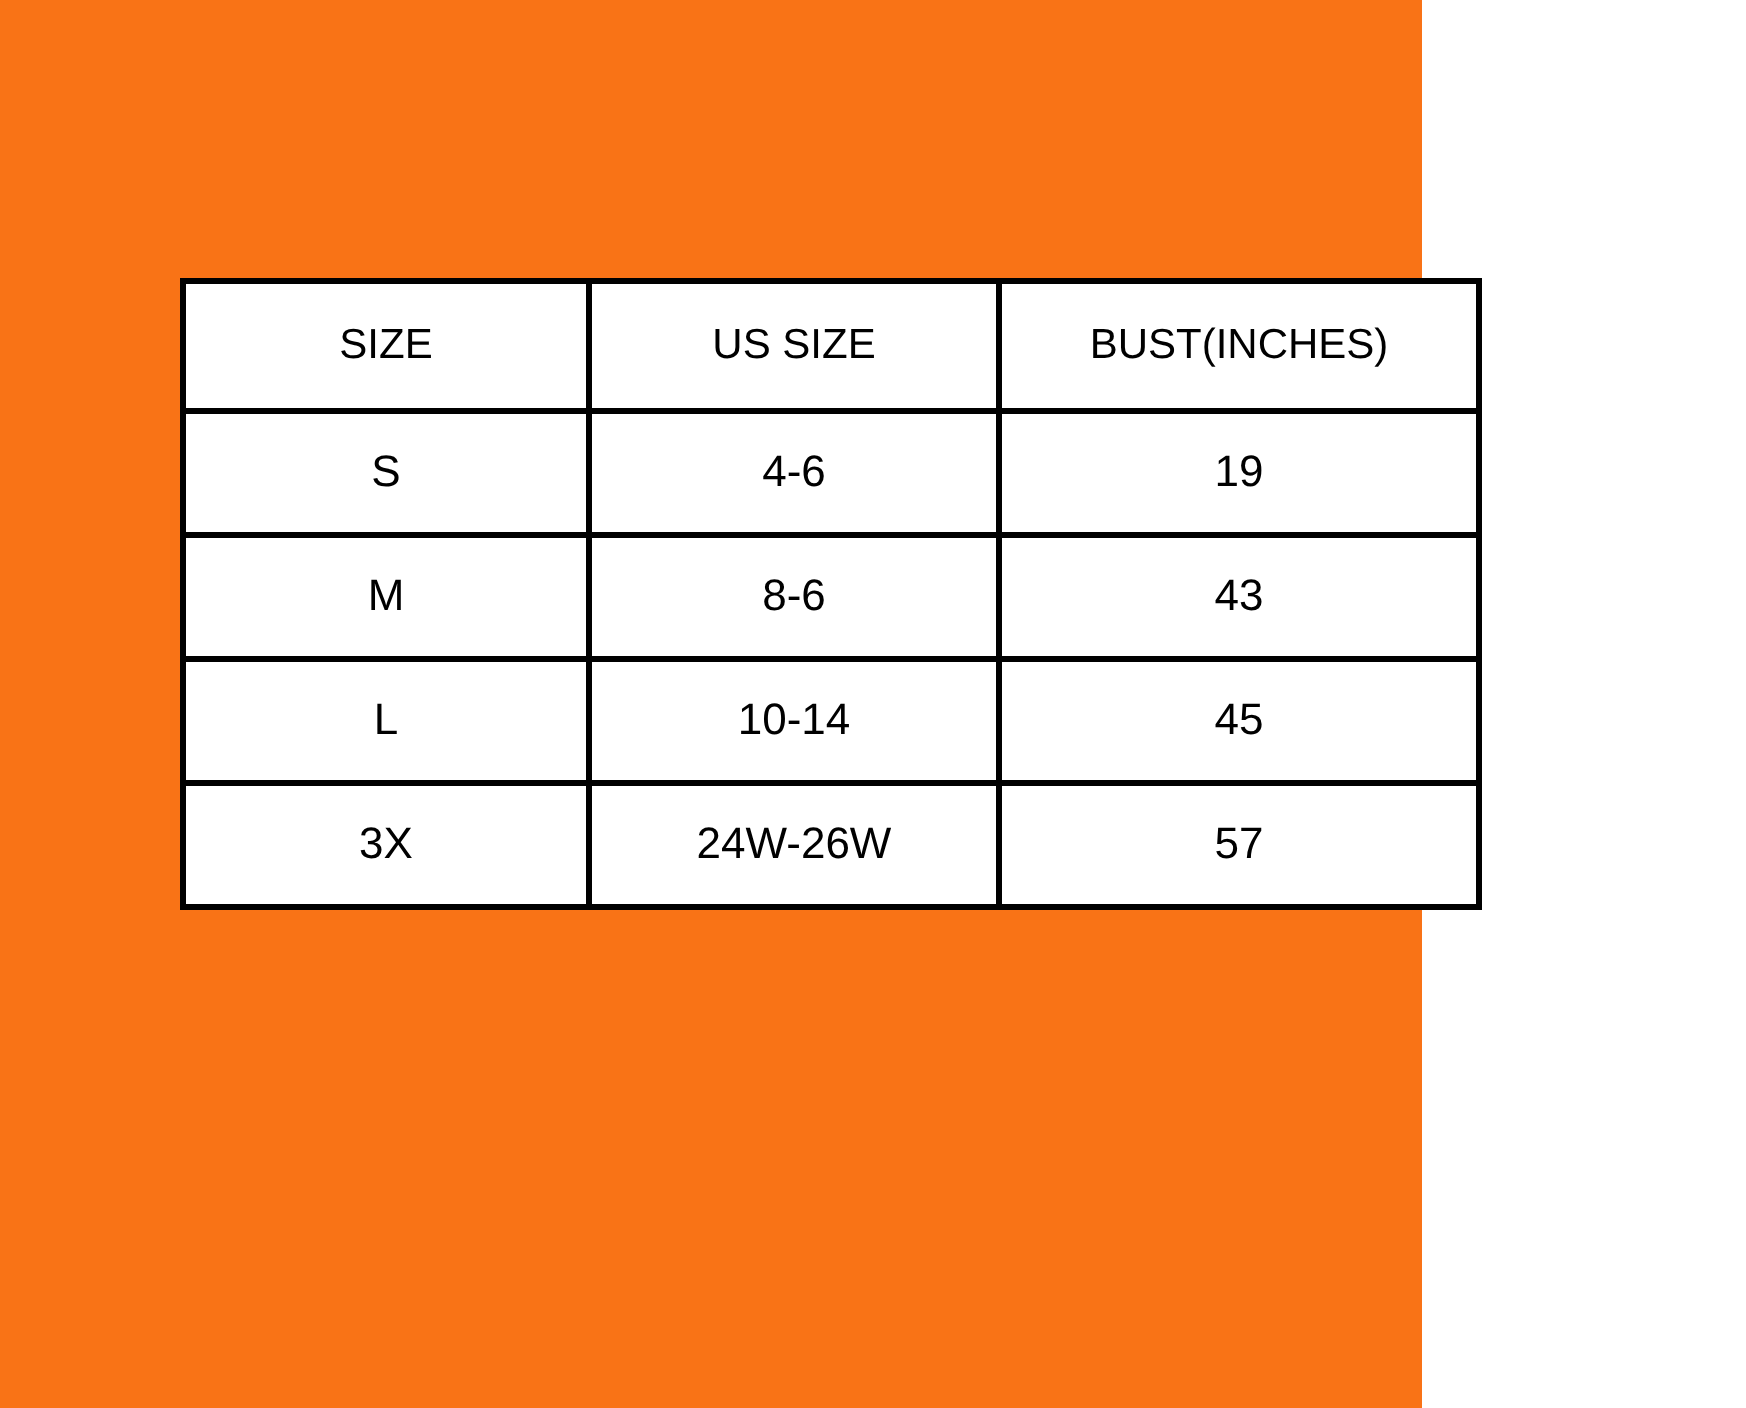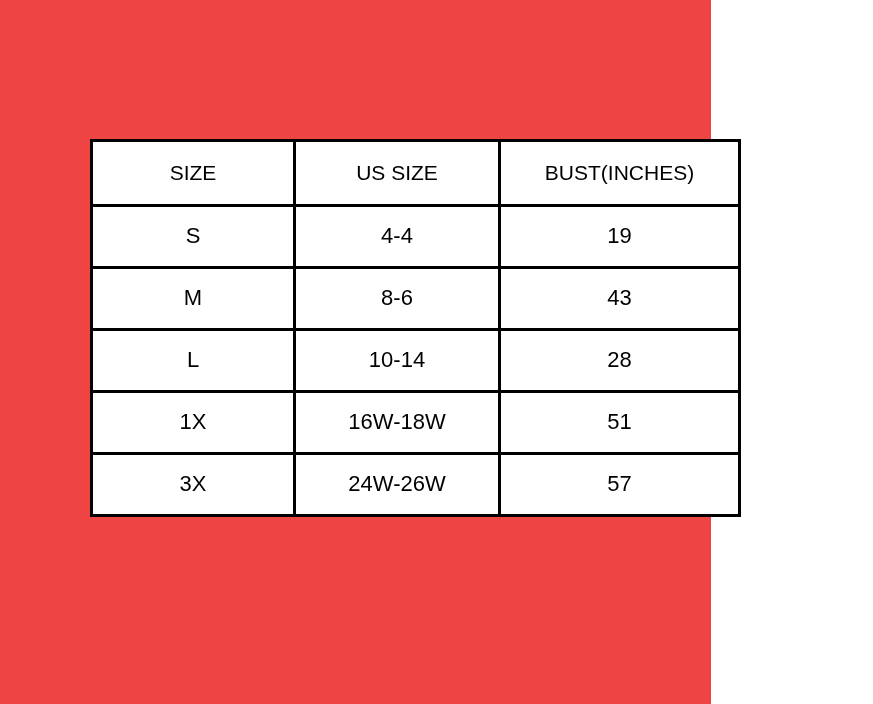--- a/index.html
+++ b/index.html
@@ -14,21 +14,21 @@
     color: #000000;
     position: relative;
     overflow: hidden;
   }
   .sheet {
     position: absolute;
     left: 0;
     top: 0;
     width: 711px;
     height: 704px;
-    background: #ef4444;
+    background: #f97316;
   }
   .size-table {
     position: absolute;
     left: 90px;
     top: 139px;
     width: 648px;
     border-collapse: collapse;
     table-layout: fixed;
   }
   .size-table col.c1 { width: 203px; }
@@ -65,37 +65,32 @@
     <thead>
       <tr>
         <th>SIZE</th>
         <th>US SIZE</th>
         <th>BUST(INCHES)</th>
       </tr>
     </thead>
     <tbody>
       <tr>
         <td>S</td>
-        <td>4-4</td>
+        <td>4-6</td>
         <td>19</td>
       </tr>
       <tr>
         <td>M</td>
         <td>8-6</td>
         <td>43</td>
       </tr>
       <tr>
         <td>L</td>
         <td>10-14</td>
-        <td>28</td>
-      </tr>
-      <tr>
-        <td>1X</td>
-        <td>16W-18W</td>
-        <td>51</td>
+        <td>45</td>
       </tr>
       <tr>
         <td>3X</td>
         <td>24W-26W</td>
         <td>57</td>
       </tr>
     </tbody>
   </table>
 </div>
 

